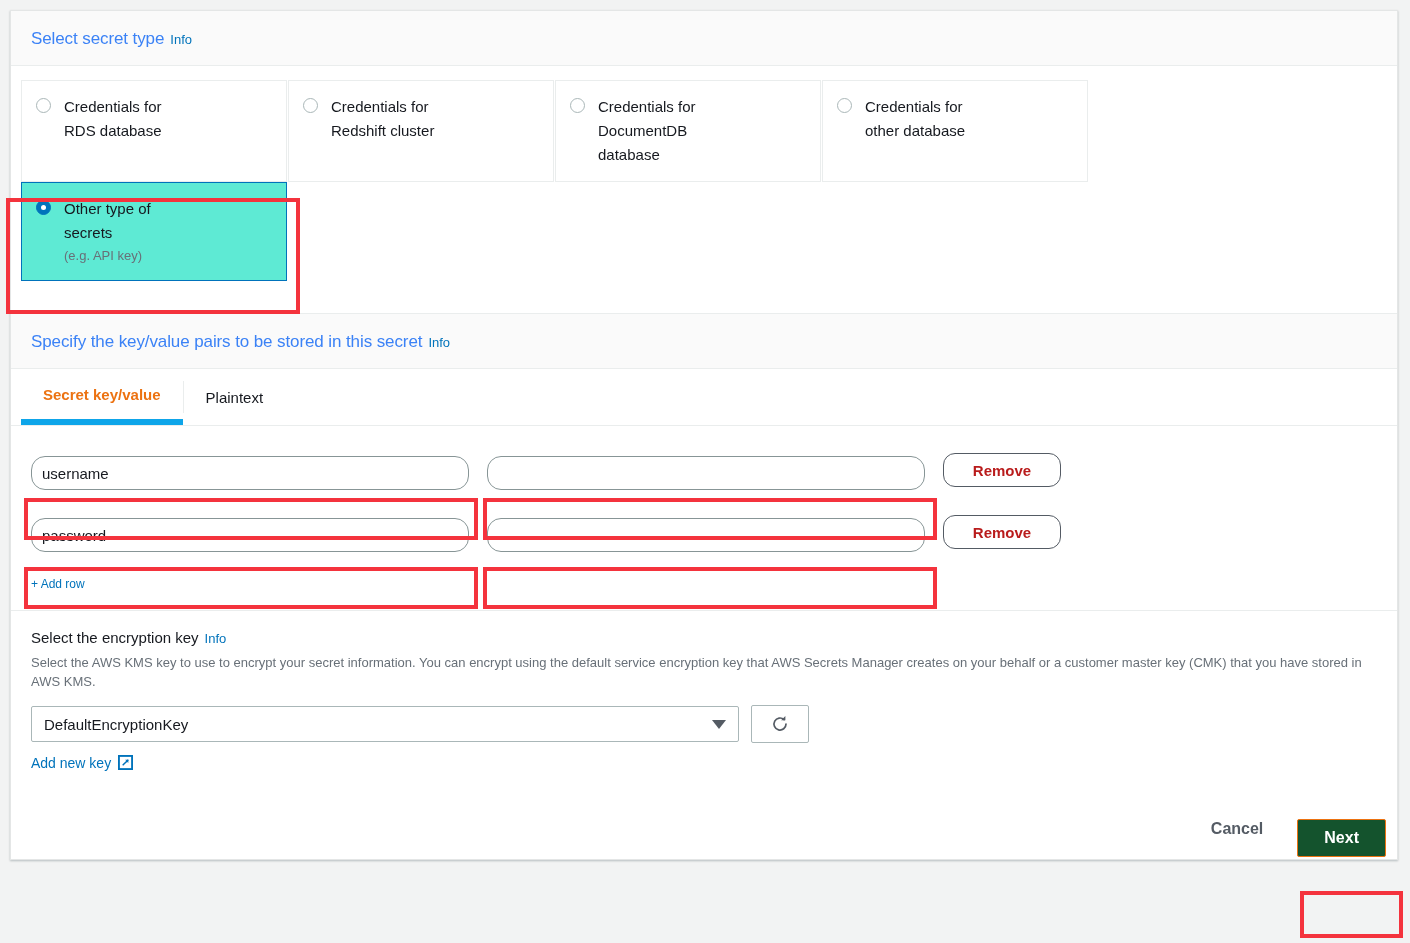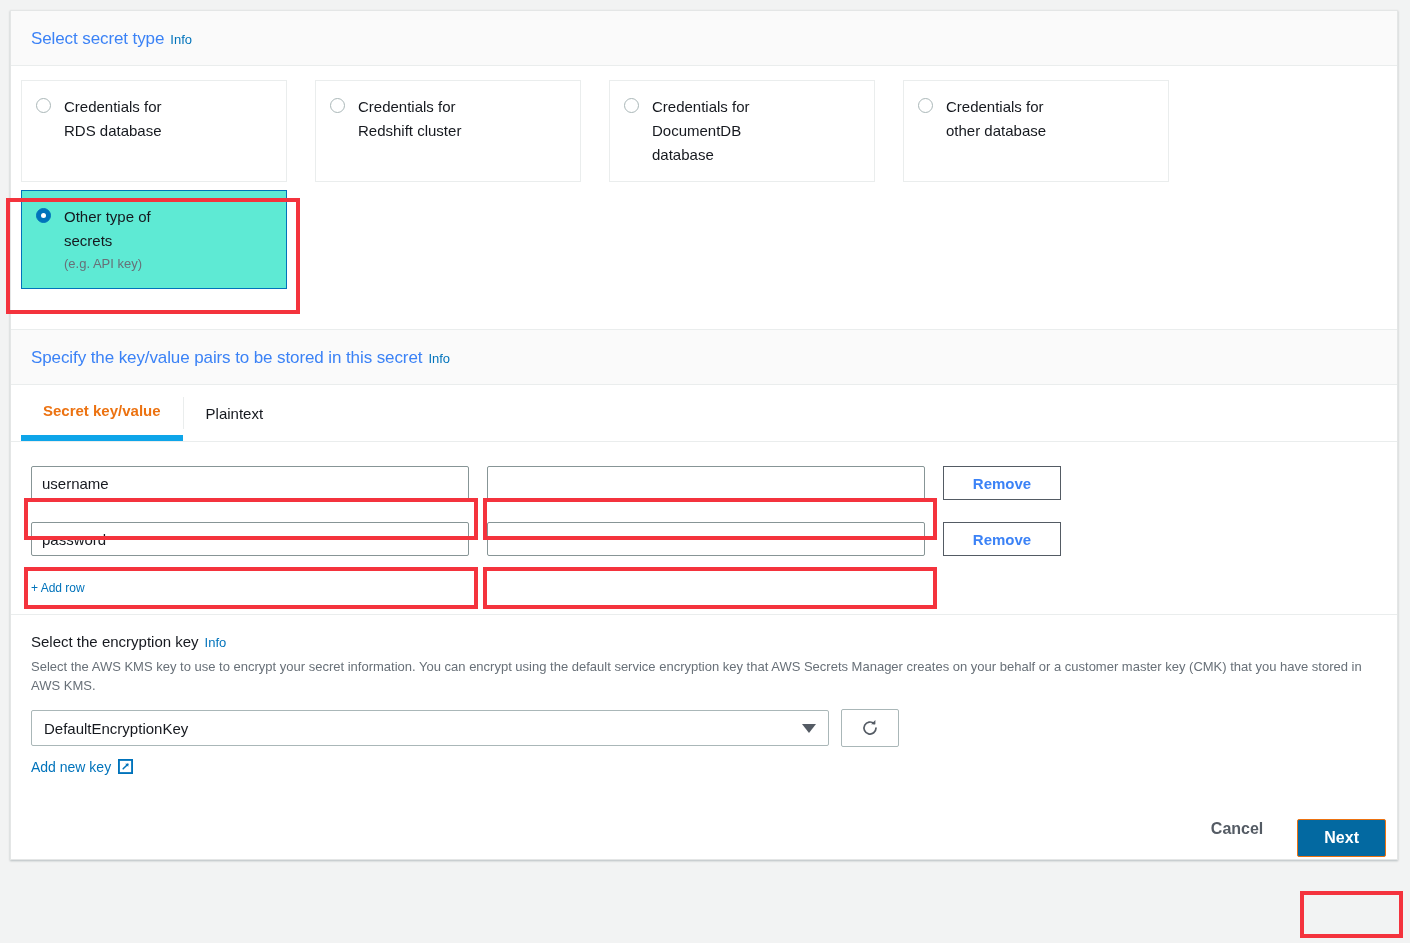--- a/index.html
+++ b/index.html
@@ -60,22 +60,22 @@
     cursor: pointer;
   }
 
   
   .cards-wrap {
     padding: 14px 10px 14px 10px;
     background: #ffffff;
   }
   .cards-row {
     display: flex;
-    gap: 28px;
-    margin-bottom: 8px;
+    gap: 1px;
+    margin-bottom: 0;
   }
   .card {
     width: 266px;
     min-height: 90px;
     border: 1px solid #eaeded;
     box-sizing: border-box;
     padding: 14px 14px 14px 14px;
     display: flex;
     align-items: flex-start;
     background: #ffffff;
@@ -168,39 +168,40 @@
   }
   .kv-row {
     display: flex;
     align-items: center;
     margin-bottom: 22px;
     position: relative;
   }
   .kv-key, .kv-val {
     height: 34px;
     border: 1px solid #879596;
-    border-radius: 2px;
+    border-radius: 14px;
     box-sizing: border-box;
     font-family: "Liberation Sans", sans-serif;
     font-size: 15px;
     color: #16191f;
     padding: 0 10px;
     background: #ffffff;
     outline: none;
+    margin-top: 6px;
   }
   .kv-key { width: 438px; }
   .kv-val { width: 438px; margin-left: 18px; }
   .btn-remove {
     margin-left: 18px;
     height: 34px;
     min-width: 118px;
     border: 1px solid #545b64;
-    border-radius: 0;
-    background: #ffffff;
-    color: #3b82f6;
+    border-radius: 12px;
+    background: #ffffff;
+    color: #b91c1c;
     font-size: 15px;
     font-family: "Liberation Sans", sans-serif;
     font-weight: bold;
     cursor: pointer;
   }
   .add-row {
     font-size: 12px;
     color: #0073bb;
     cursor: pointer;
     display: inline-block;
@@ -222,21 +223,21 @@
     line-height: 19px;
     margin-top: 6px;
     max-width: 1340px;
   }
   .enc-controls {
     display: flex;
     align-items: center;
     margin-top: 14px;
   }
   .select-box {
-    width: 798px;
+    width: 708px;
     height: 36px;
     border: 1px solid #aab7b8;
     border-radius: 2px;
     background: #ffffff;
     display: flex;
     align-items: center;
     justify-content: space-between;
     padding: 0 12px;
     box-sizing: border-box;
     font-size: 15px;
@@ -288,21 +289,21 @@
     font-size: 16px;
     color: #545b64;
     font-weight: bold;
     background: none;
     border: none;
     cursor: pointer;
     font-family: "Liberation Sans", sans-serif;
     margin-right: 28px;
   }
   .btn-next {
-    background: #0369a1;
+    background: #14532d;
     border: 1px solid #ec7211;
     border-radius: 2px;
     color: #ffffff;
     font-size: 16px;
     font-weight: bold;
     font-family: "Liberation Sans", sans-serif;
     padding: 9px 26px;
     cursor: pointer;
   }
 </style>

